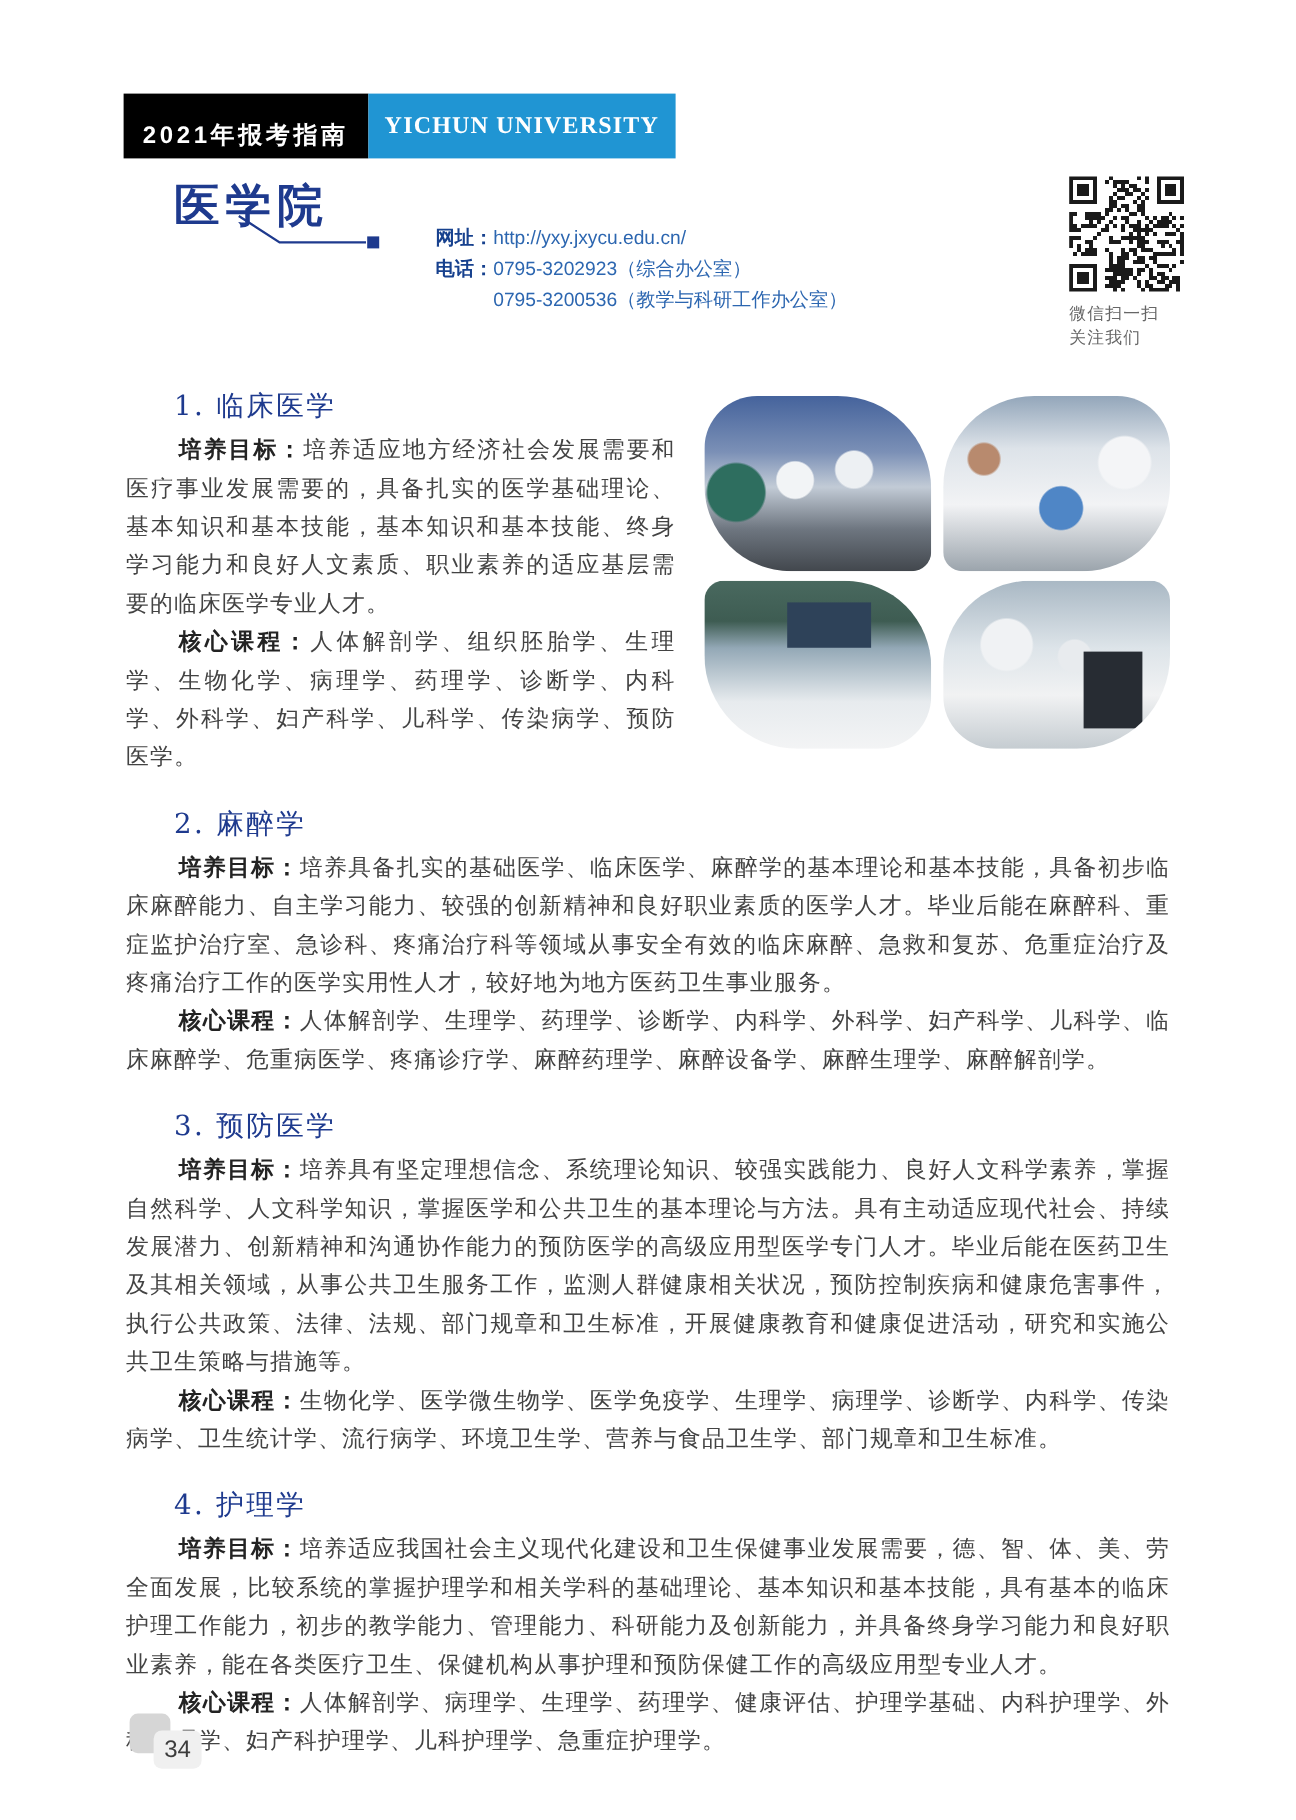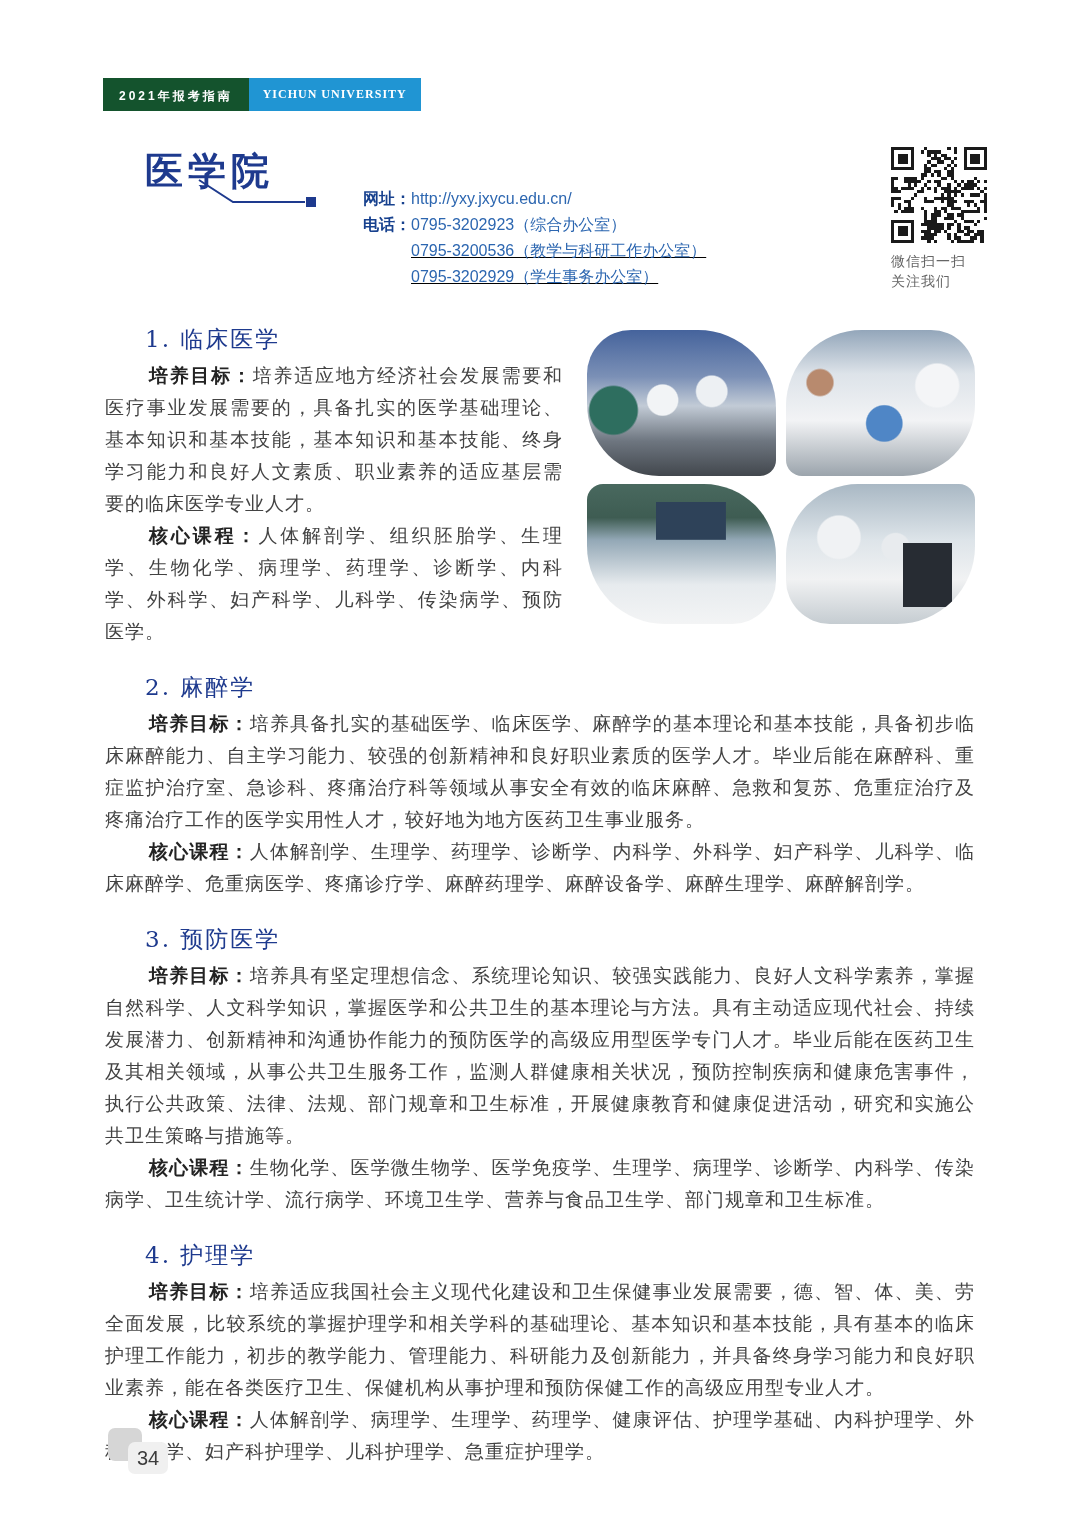--- a/index.html
+++ b/index.html
@@ -3,33 +3,33 @@
 <meta charset="utf-8">
 <style>
   html,body{margin:0;padding:0;}
   body{
     width:1080px;height:1517px;position:relative;background:#ffffff;
     font-family:"Liberation Sans","DejaVu Sans",sans-serif;
     overflow:hidden;
   }
   
   .header-badges{position:absolute;left:103px;top:78px;display:flex;align-items:stretch;}
-  .badge-dark{background:#14532d;color:#fff;font-weight:bold;font-size:12px;
-    padding:10px 16px 6px 16px;letter-spacing:3px;display:flex;align-items:center;}
+  .badge-dark{background:#000000;color:#fff;font-weight:bold;font-size:20px;
+    padding:21px 16px 6px 16px;letter-spacing:3px;display:flex;align-items:center;}
   .badge-light{background:#2095d3;color:#fff;font-family:"Liberation Serif","DejaVu Serif",serif;
-    font-weight:bold;font-size:12px;padding:5px 14px;letter-spacing:1px;display:flex;align-items:center;}
+    font-weight:bold;font-size:20px;padding:5px 14px;letter-spacing:1px;display:flex;align-items:center;}
   
   .college-title{position:absolute;left:145px;top:146px;font-size:38px;font-weight:bold;
     color:#1e3a8e;letter-spacing:5px;}
   .callout{position:absolute;left:193px;top:176px;}
   
   .contact{position:absolute;left:363px;top:186px;font-size:16px;line-height:26px;}
   .contact .lbl{font-weight:bold;color:#17418e;}
   .contact .val{color:#2c66b0;}
-  .contact .indent{padding-left:48px;text-decoration:underline;}
+  .contact .indent{padding-left:48px;}
   
   .qr-block{position:absolute;left:891px;top:147px;width:98px;text-align:left;}
   .qr-box{width:96px;height:96px;background:#fff;}
   .qr-caption{font-size:14px;color:#666;line-height:20px;margin-top:8px;letter-spacing:1px;}
   
   .content{position:absolute;left:105px;top:300px;width:870px;color:#434343;
     font-size:19px;line-height:32px;letter-spacing:1px;text-align:justify;}
   .sec-h{margin:24px 0 6px 40px;font-family:"DejaVu Serif","Liberation Serif",serif;
     font-weight:normal;font-size:23px;color:#1e3a8e;letter-spacing:2px;line-height:30px;}
   .section:first-of-type .sec-h{margin-top:4px;}
@@ -87,23 +87,20 @@
 
 <div class="contact">
   <div>
     <span class="lbl">网址：</span><span class="val">http://yxy.jxycu.edu.cn/</span>
   </div>
   <div>
     <span class="lbl">电话：</span><span class="val">0795-3202923（综合办公室）</span>
   </div>
   <div class="indent">
     <span class="val">0795-3200536（教学与科研工作办公室）</span>
-  </div>
-  <div class="indent">
-    <span class="val">0795-3202929（学生事务办公室）</span>
   </div>
 </div>
 
 <div class="qr-block">
   <div class="qr-box">
     <svg width="96" height="96" viewBox="0 0 29 29" shape-rendering="crispEdges">
       <rect x="0" y="0" width="29" height="29" fill="#ffffff"></rect>
       <g fill="#1a1a1a">
         <rect x="0" y="0" width="7" height="7"></rect>
           <rect x="22" y="0" width="7" height="7"></rect>

